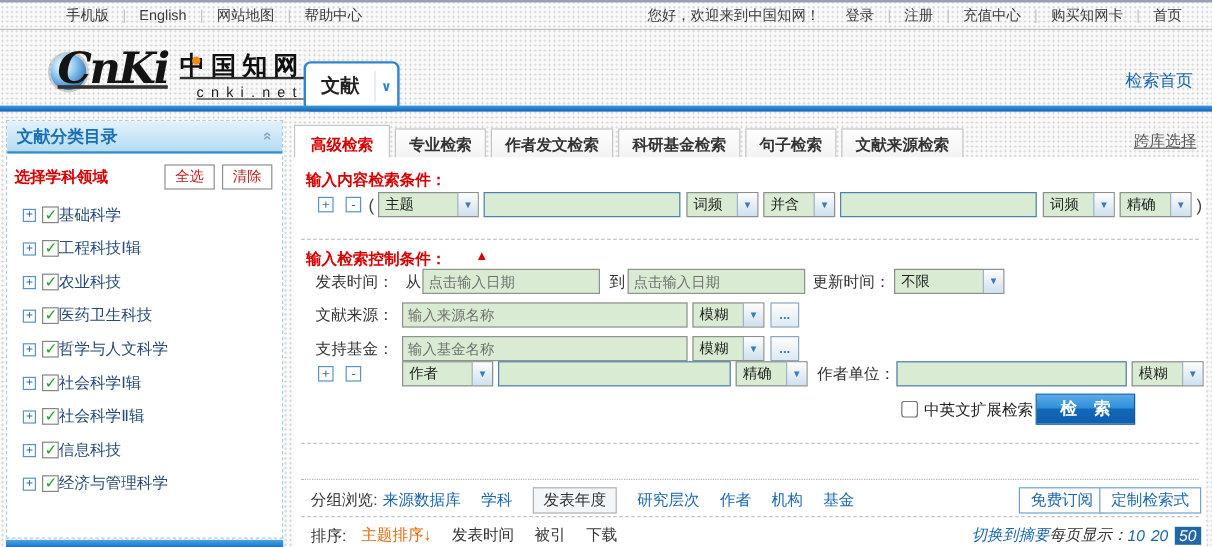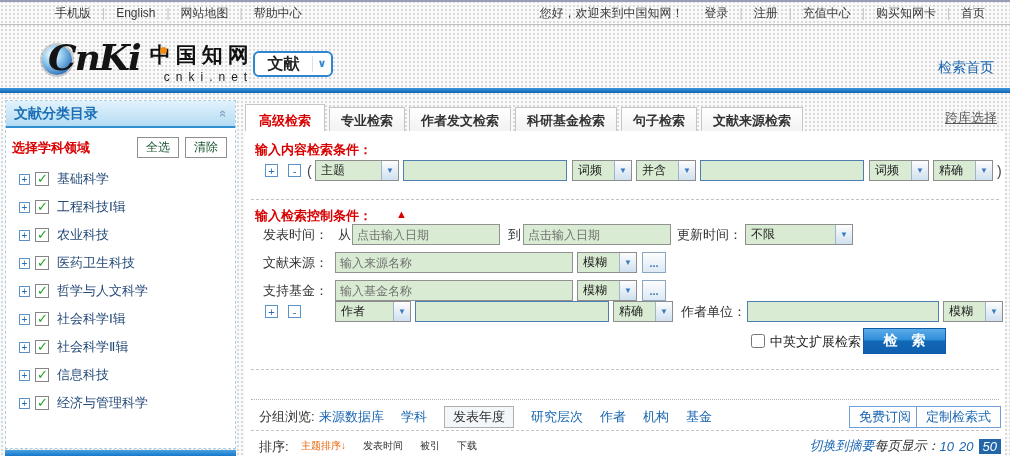--- a/index.html
+++ b/index.html
@@ -22,62 +22,62 @@
   .tb-left { margin-left:44px; display:flex; align-items:center; }
   .tb-right { margin-left:auto; margin-right:14px; display:flex; align-items:center; }
   .tb-link { color:#3a3a3a; padding:0 11px; }
   .tb-sep { color:#c3c3c3; }
   .tb-greet { color:#3a3a3a; margin-right:10px; }
 
   
   .header { position:absolute; top:27px; left:0; width:1010px; height:66px; }
   .blue-bar { position:absolute; top:61px; left:0; width:1010px; height:5px;
     background:linear-gradient(#3e97dd,#0f65b5); }
-  .logo { position:absolute; left:42px; top:8px; display:flex; align-items:flex-start; cursor:pointer; }
+  .logo { position:absolute; left:42px; top:8px; display:flex; align-items:flex-start; cursor:pointer;text-decoration:underline; }
   .globe { width:30px; height:30px; border-radius:50%; margin-top:10px;
     background:radial-gradient(circle at 35% 32%, #eaf7ff 8%, #8cc6ec 38%, #2e6fba 78%, #184c8e);
     box-shadow:0 0 0 2px #18181833; }
   .letters { position:relative; margin-left:-24px; font-family:"DejaVu Serif","Liberation Serif",serif;
     font-style:italic; font-weight:bold; font-size:36px; line-height:44px; color:#141414; letter-spacing:-2px; }
   .idot { position:absolute; right:-3px; top:6px; width:7px; height:7px; border-radius:50%; background:#f08a10; }
   .logo-cn { margin-left:10px; margin-top:6px; display:flex; flex-direction:column; }
   .cn-name { font-family:"DejaVu Serif","Liberation Serif",serif; font-weight:bold;
     font-size:21px; color:#101010; letter-spacing:5px; }
   .cn-domain { font-size:12px; color:#1c1c1c; letter-spacing:6px; margin-top:1px; margin-left:14px; }
-  .scope-btn { position:absolute; left:253px; top:24px; width:80px; height:26px; background:#fff;
+  .scope-btn { position:absolute; left:253px; top:24px; width:80px; height:42px; background:#fff;
     border:2px solid #2e86d0; border-radius:6px; display:flex; align-items:center; cursor:pointer; }
   .scope-label { flex:1; text-align:center; font-size:16px; font-weight:bold; color:#222; }
   .scope-arrow { width:19px; height:70%; border-left:1px solid #d9e2ea; color:#2e86d0;
     font-size:11px; font-weight:bold; display:flex; align-items:center; justify-content:center; }
   .home-link { position:absolute; right:16px; top:32px; color:#1a66b0; font-size:14px; }
 
   
   .sidebar { position:absolute; left:5px; top:100px; width:231px; height:349px;
     background:#fff; border:1px dashed #a9cfe8; }
   .sb-head { height:27px; background:linear-gradient(#e2f2fc,#b5dcf3);
     border-bottom:2px solid #2f8fd0; display:flex; align-items:center; padding:0 8px; }
   .sb-title { color:#1a6eb5; font-size:14px; font-weight:bold; flex:1; }
   .sb-collapse { color:#8aa6c8; font-size:13px; font-weight:bold; display:inline-block;
     transform:rotate(90deg); cursor:pointer; }
   .sb-fields { position:relative; margin-top:9px; height:22px; padding:0 6px; }
   .sb-field-label { color:#d80000; font-weight:bold; font-size:13px; line-height:22px; }
   .sb-btn { position:absolute; top:0; height:21px; padding:0 8px; background:#fff;
-    border:1px solid #8f8f8f; color:#14532d; font-size:12px; cursor:pointer;
+    border:1px solid #8f8f8f; color:#b91c1c; font-size:12px; cursor:pointer;
     font-family:inherit; }
   .sb-btn.all { right:56px; } .sb-btn.clear { right:8px; }
   .sb-tree { margin-top:6px; }
   .tree-item { height:28px; display:flex; align-items:center; padding-left:13px; cursor:pointer; }
   .plus-box { width:11px; height:11px; border:1px solid #5b93c8; background:#fff; color:#2b6bb0;
     font-size:10px; line-height:9px; text-align:center; flex:0 0 auto; }
   .plus-box::before { content:"+"; }
   .cbx { width:14px; height:14px; border:1px solid #858585; background:#fff; margin-left:5px;
     position:relative; flex:0 0 auto; }
   .cbx::before { content:"✓"; position:absolute; left:1px; top:-2px; color:#1fa31f;
     font-size:13px; font-weight:bold; }
-  .tree-label { margin-left:8px; color:#254a78; font-size:13px; }
+  .tree-label { margin-left:0; color:#254a78; font-size:13px; }
   .sb-next-strip { position:absolute; left:5px; top:450px; width:231px; height:6px;
     background:linear-gradient(#4aa3e0,#1577cd); }
 
   
   .main { position:absolute; left:245px; top:103px; width:760px; height:353px; }
   .tabs { position:relative; height:28px; }
   .tab { display:inline-block; margin-top:4px; margin-right:4px; padding:4px 11px 3px;
     border:1px solid #c6c6c6; background:linear-gradient(#ffffff,#f1f1f1);
     font-size:13px; font-weight:bold; color:#333; }
   .tab:first-of-type { margin-left:8px; }
@@ -121,21 +121,21 @@
     font-family:inherit; }
 
   .grp-label, .sort-label { font-size:13px; color:#333; line-height:22px; }
   .grp-list { display:flex; gap:17px; align-items:center; height:22px; }
   .grp-item { color:#1a66b0; font-size:13px; line-height:22px; white-space:nowrap; }
   .grp-item.active { color:#333; background:#f3f7fa; border:1px solid #b0b0b0; padding:2px 8px; line-height:16px; }
   .outline-btn { height:22px; padding:0 9px; background:#fff; border:1px solid #6f9fd8;
     color:#1a66b0; font-size:13px; cursor:pointer; font-family:inherit; }
 
   .sort-list { display:flex; gap:17px; align-items:center; height:20px; }
-  .sort-item { color:#333; font-size:10px; white-space:nowrap;text-align:right; }
+  .sort-item { color:#333; font-size:13px; white-space:nowrap;text-align:right; }
   .sort-item .sort-arrow { display:none; color:#e8650a; font-weight:bold; }
   .sort-item.active { color:#e8650a; }
   .sort-item.active .sort-arrow { display:inline; }
   .sort-right { display:flex; gap:0; align-items:center; height:20px;font-style:italic; }
   .switch-link { color:#1a66b0; font-size:13px; }
   .pp-label { color:#333; font-size:13px; }
   .pp-list { display:flex; gap:5px; align-items:center; }
   .pp-item { color:#1a66b0; font-size:13px; }
   .pp-item.active { background:#2366a8; color:#fff; padding:0 4px; }
 </style>
@@ -299,21 +299,21 @@
     <span class="red-label abs" style="left:10px; top:76px;">输入检索控制条件：</span>
     <span class="tri-up abs" style="left:145px; top:77px;">▲</span>
 
     <div class="row" style="top:93px;">
       <span class="flabel" style="left:18px;">发表时间：</span>
       <span class="flabel" style="left:93px;">从</span>
       <input class="inp inp-gray" style="left: 107px; width: 148px;" placeholder="点击输入日期">
       <span class="flabel" style="left:263px;">到</span>
       <input class="inp inp-gray" style="left: 278px; width: 148px;" placeholder="点击输入日期">
       <span class="flabel" style="left:432px;">更新时间：</span>
-      <div class="sel" style="left:500px; width:108px;">
+      <div class="sel" style="left:500px; width:92px;">
         <span class="sel-text">不限</span>
         <span class="sel-ar">▼</span>
       </div>
     </div>
 
     <div class="row" style="top:121px;">
       <span class="flabel" style="left:18px;">文献来源：</span>
       <input class="inp inp-gray" style="left: 90px; width: 238px;" placeholder="输入来源名称">
       <div class="sel" style="left:332px; width:60px;">
         <span class="sel-text">模糊</span>

